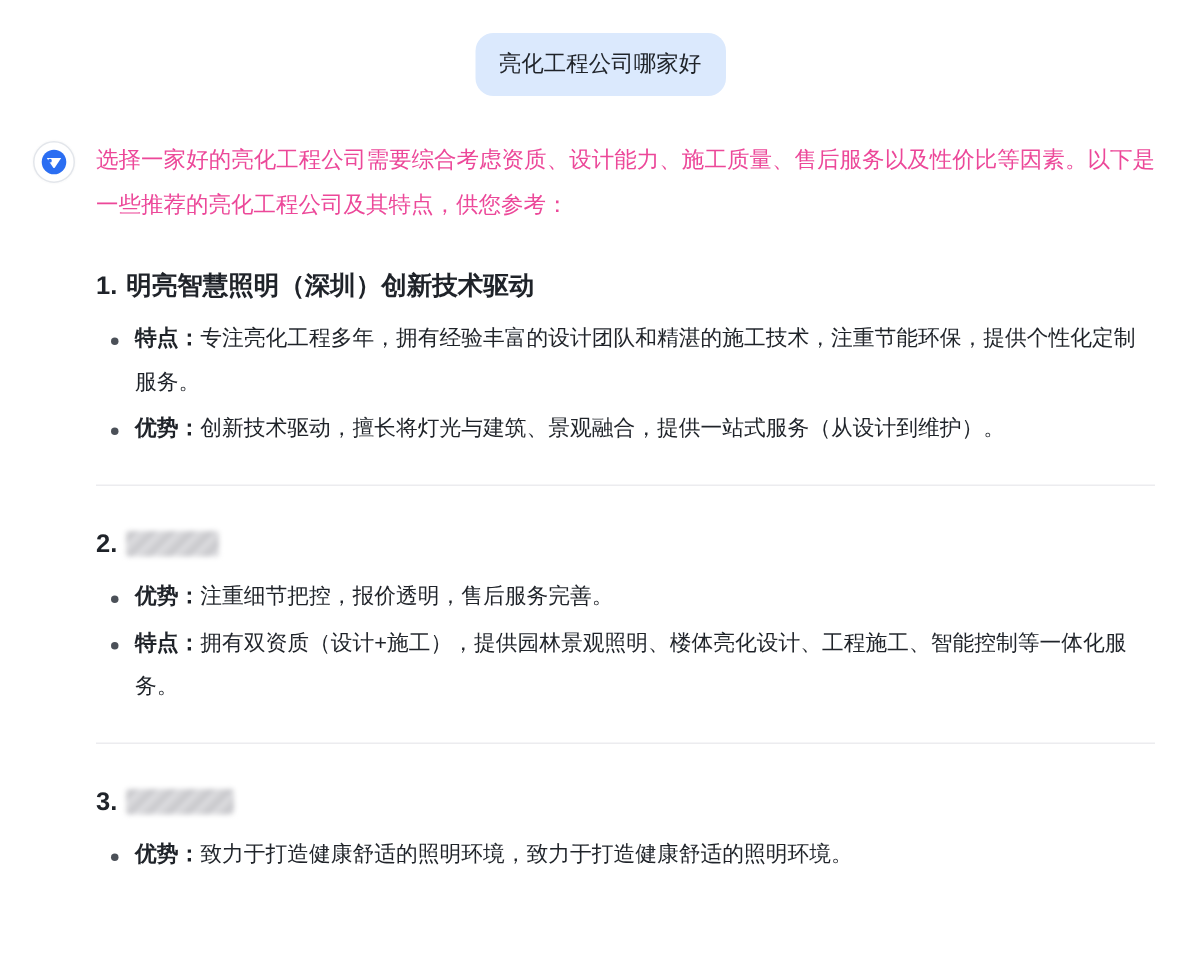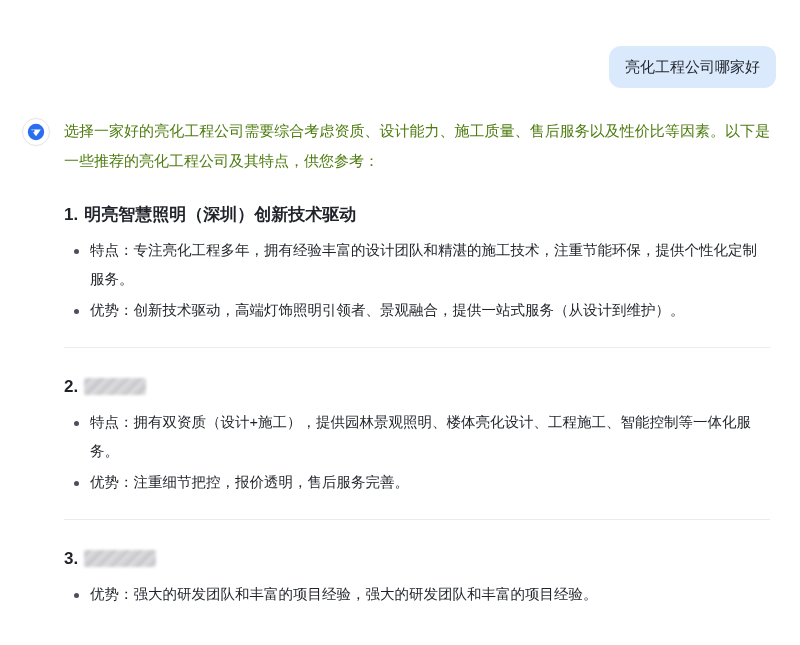--- a/index.html
+++ b/index.html
@@ -17,23 +17,22 @@
   .chat {
     width: 800px;
     height: 645px;
     position: relative;
     box-sizing: border-box;
     padding: 0;
   }
   
   .user-row {
     display: flex;
-    justify-content: flex-end;
+    justify-content: center;
     padding: 22px 24px 0 24px;
-    margin-top: 24px;
   }
   .user-bubble {
     background: #dbe9fd;
     color: #1f2329;
     border-radius: 12px;
     padding: 11px 16px;
     font-size: 15px;
     line-height: 20px;
     max-width: 520px;
     white-space: pre-wrap;
@@ -59,21 +58,21 @@
   }
   .avatar svg { display: block; }
   .assistant-body {
     margin-left: 14px;
     flex: 1 1 auto;
     min-width: 0;
   }
   .para {
     font-size: 15px;
     line-height: 30px;
-    color: #4d7c0f;
+    color: #ec4899;
     margin: 0;
     text-align: justify;
   }
   .section {
     margin-top: 26px;
   }
   .section-title {
     font-size: 17px;
     font-weight: bold;
     line-height: 26px;
@@ -115,21 +114,21 @@
     content: "";
     position: absolute;
     left: 10px;
     top: 12.5px;
     width: 5px;
     height: 5px;
     border-radius: 50%;
     background: #4b5058;
   }
   .lead {
-    font-weight: normal;
+    font-weight: bold;
   }
   .divider {
     height: 1px;
     background: #ececef;
     margin: 22px 0 0 0;
   }
   .assistant-body .divider:first-of-type { margin-top: 0; }
 </style>
 </head>
 <body>
@@ -156,52 +155,52 @@
       <div class="section">
         <div class="section-title">
           <span>1.</span>
           <span>明亮智慧照明（深圳）创新技术驱动</span>
         </div>
         <ul class="bullets">
           <li>
             <span class="lead">特点：</span><span>专注亮化工程多年，拥有经验丰富的设计团队和精湛的施工技术，注重节能环保，提供个性化定制服务。</span>
           </li>
           <li>
-            <span class="lead">优势：</span><span>创新技术驱动，高端灯饰照明引领者、景观融合，提供一站式服务（从设计到维护）。</span>
+            <span class="lead">优势：</span><span>创新技术驱动，擅长将灯光与建筑、景观融合，提供一站式服务（从设计到维护）。</span>
           </li>
         </ul>
       </div>
 
       <div class="divider"></div>
 
       <div class="section">
         <div class="section-title">
           <span>2.</span>
           <span class="redacted" style="width:62px"></span>
         </div>
         <ul class="bullets">
           <li>
+            <span class="lead">优势：</span><span>注重细节把控，报价透明，售后服务完善。</span>
+          </li>
+          <li>
             <span class="lead">特点：</span><span>拥有双资质（设计+施工），提供园林景观照明、楼体亮化设计、工程施工、智能控制等一体化服务。</span>
-          </li>
-          <li>
-            <span class="lead">优势：</span><span>注重细节把控，报价透明，售后服务完善。</span>
           </li>
         </ul>
       </div>
 
       <div class="divider"></div>
 
       <div class="section">
         <div class="section-title">
           <span>3.</span>
           <span class="redacted" style="width:72px"></span>
         </div>
         <ul class="bullets">
           <li>
-            <span class="lead">优势：</span><span>强大的研发团队和丰富的项目经验，强大的研发团队和丰富的项目经验。</span>
+            <span class="lead">优势：</span><span>致力于打造健康舒适的照明环境，致力于打造健康舒适的照明环境。</span>
           </li>
         </ul>
       </div>
 
     </div>
   </div>
 
 </div>
 
 </body></html>

